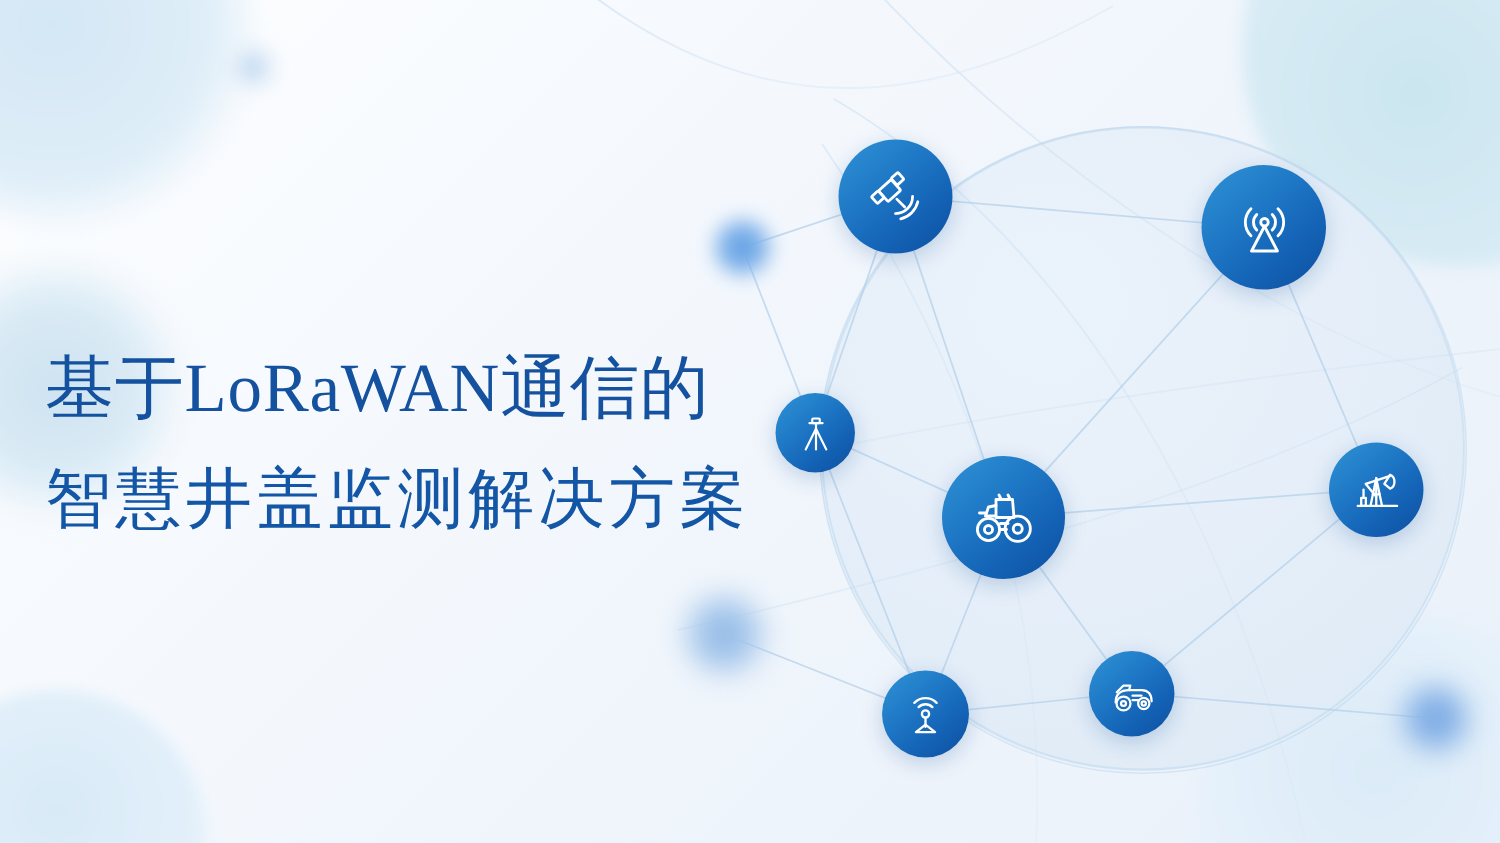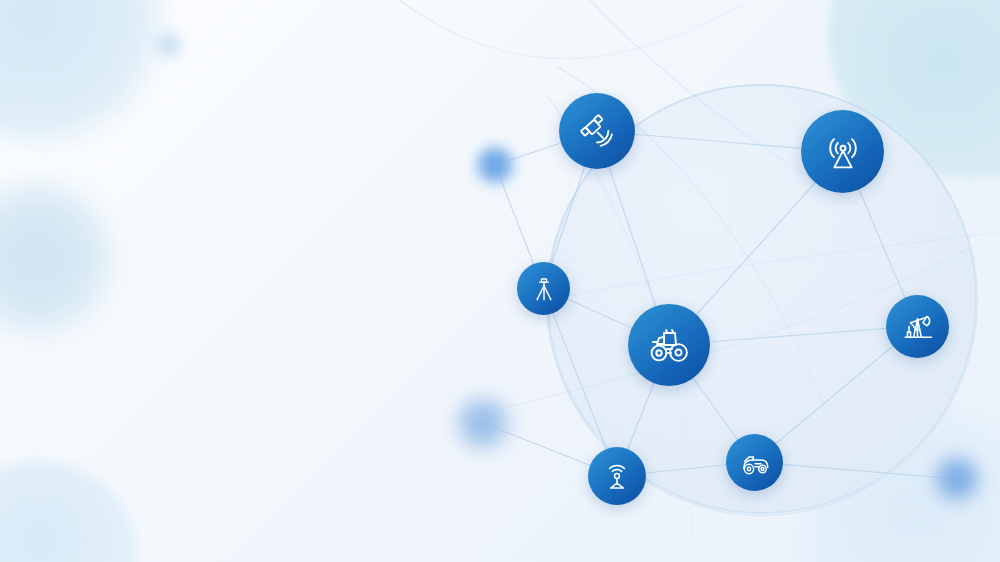--- a/index.html
+++ b/index.html
@@ -230,14 +230,18 @@
       <path d="M24 29 L29 29"></path>
     </svg>
   </div>
 
   <div class="dot dot-a"></div>
   <div class="dot dot-b"></div>
   <div class="dot dot-c"></div>
   <div class="dot dot-d"></div>
   <div class="dot dot-e"></div>
 
+  <div class="title-wrap">
+    <div class="line1">基于LoRaWAN通信的</div>
+    <div class="line2">智慧井盖监测解决方案</div>
+  </div>
 
 </div>
 
 </body></html>

